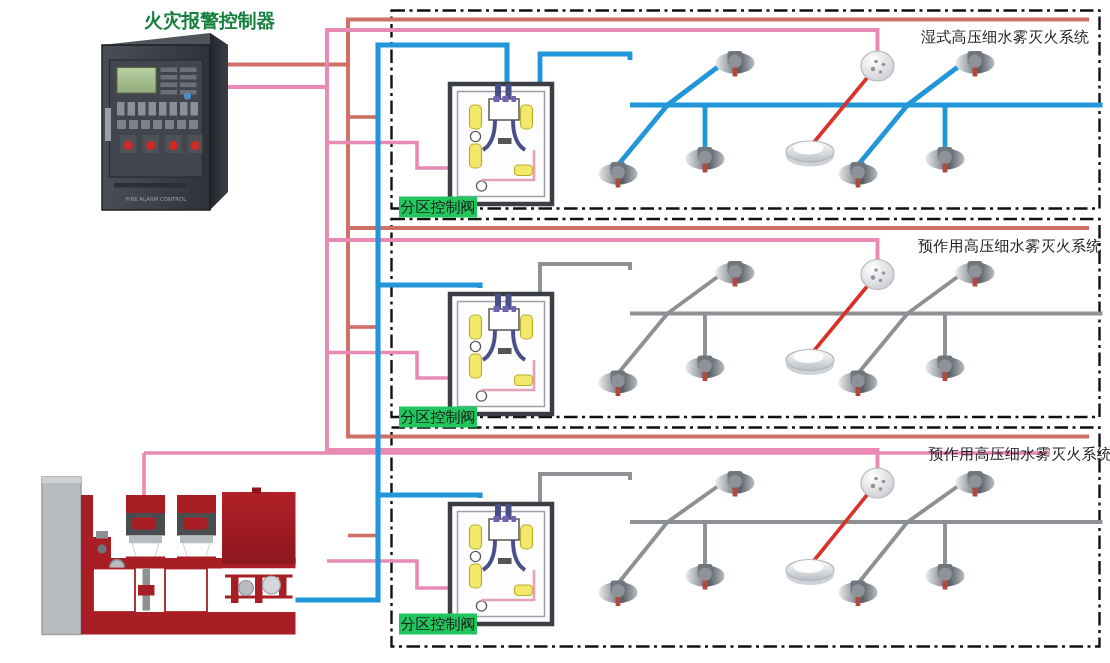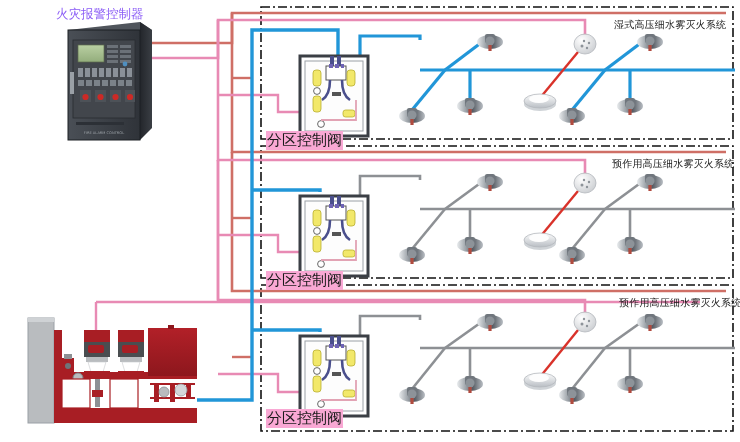--- a/index.html
+++ b/index.html
@@ -1,21 +1,21 @@
 <!DOCTYPE html>
 <html><head>
 <meta charset="utf-8">
 <style>
   html,body{margin:0;padding:0;background:#fff;}
   body{width:740px;height:442px;overflow:hidden;
        font-family:"DejaVu Sans","Liberation Sans",sans-serif;}
   #stage{position:relative;width:740px;height:442px;background:#ffffff;}
   .lbl{position:absolute;font-size:10px;color:#1a1a1a;white-space:nowrap;letter-spacing:.2px;}
-  .title{position:absolute;font-size:12.5px;font-weight:normal;color:#8b5cf6;white-space:nowrap;}
-  .zlbl{position:absolute;font-size:15px;color:#1a1a1a;white-space:nowrap;background:#f9a8d4;padding:0 1px;font-family:Liberation Mono, monospace;}
+  .title{position:absolute;font-size:12.5px;font-weight:bold;color:#15803d;white-space:nowrap;margin-left:40px;}
+  .zlbl{position:absolute;font-size:10px;color:#1a1a1a;white-space:nowrap;background:#22c55e;padding:0 1px;font-family:Liberation Mono, monospace;}
   svg{position:absolute;left:0;top:0;}
 </style>
 </head>
 <body>
 
 <div id="stage">
 
 <svg width="740" height="442" viewBox="0 0 740 442">
   <defs>
     <linearGradient id="gPanelFront" x1="0" y1="0" x2="1" y2="0">

